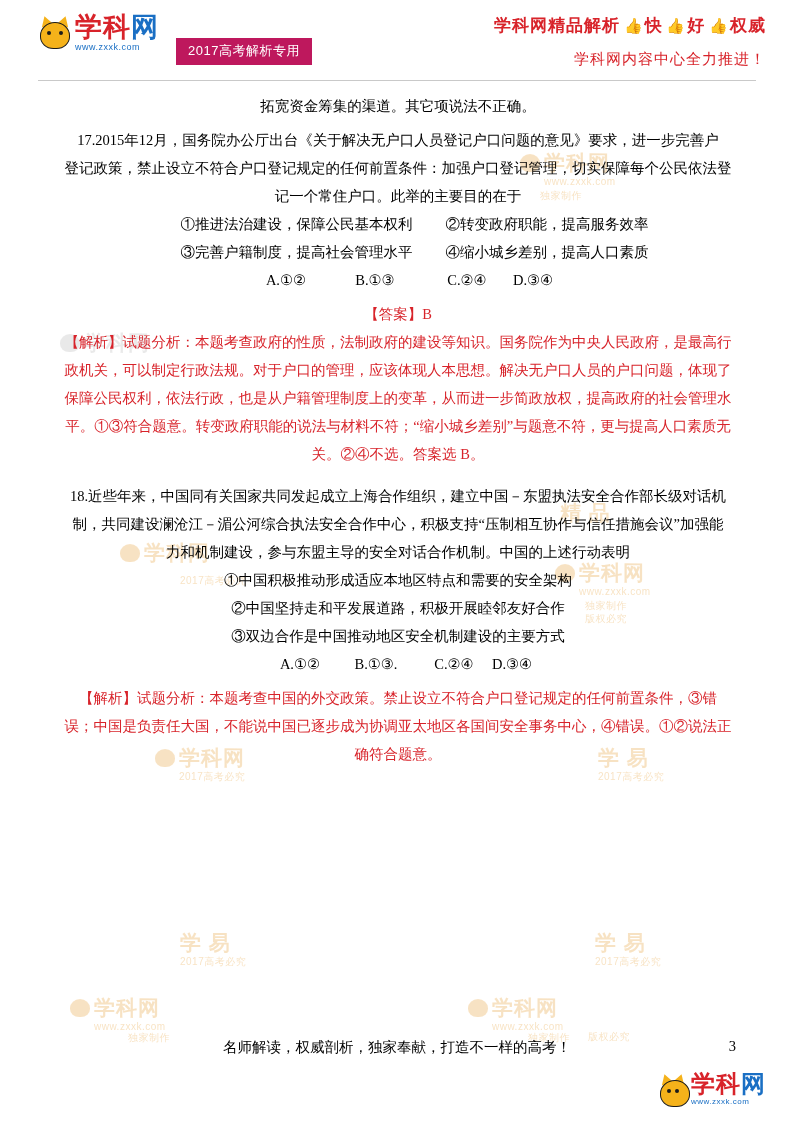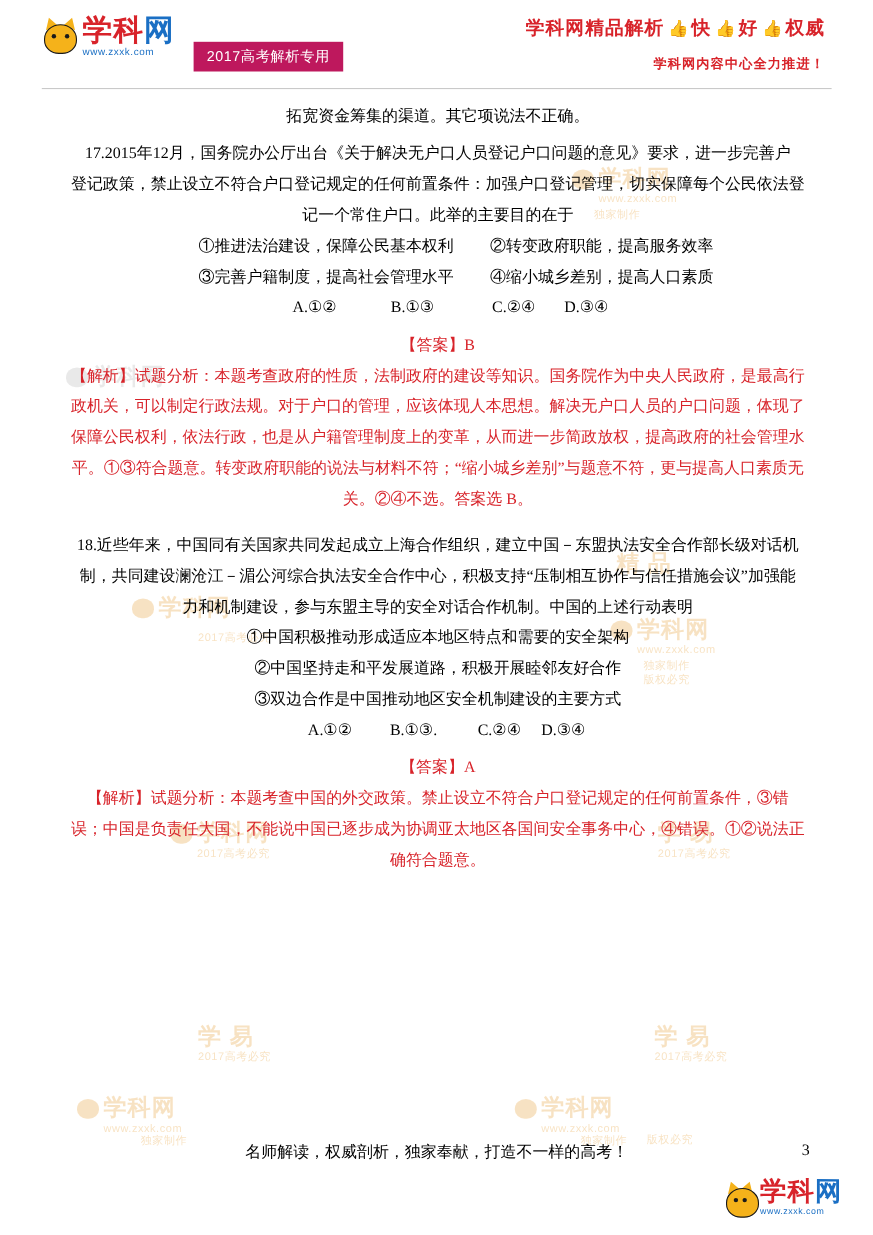--- a/index.html
+++ b/index.html
@@ -85,40 +85,40 @@
     background: #be185d;
     color: #ffffff;
     font-family: "Liberation Sans", sans-serif;
     font-size: 13px;
     padding: 4px 12px 5px 12px;
     letter-spacing: 0.5px;
   }
 
   .header-right {
     position: absolute;
-    right: 44px; top: 14px;
+    right: 28px; top: 14px;
     text-align: right;
   }
   .header-right .line1 {
     font-size: 17px;
     color: #d8232a;
     font-weight: bold;
     font-family: "Liberation Sans", sans-serif;
     letter-spacing: 1px;
     white-space: nowrap;
   }
   .header-right .line1 .thumb {
     font-size: 15px;
     margin: 0 1px 0 4px;
   }
   .header-right .line2 {
     margin-top: 13px;
-    font-size: 12px;
+    font-size: 15px;
     color: #d8232a;
-    font-weight: bold;
+    font-weight: normal;
     font-family: "Liberation Sans", sans-serif;
     letter-spacing: 1px;
     white-space: nowrap;
   }
   .header-rule {
     position: absolute;
     left: 38px; top: 80px;
     width: 718px;
     height: 1px;
     background: #c9c9c9;
@@ -346,23 +346,20 @@
     <div class="p">18.近些年来，中国同有关国家共同发起成立上海合作组织，建立中国－东盟执法安全合作部长级对话机</div>
     <div class="p">制，共同建设澜沧江－湄公河综合执法安全合作中心，积极支持“压制相互协作与信任措施会议”加强能</div>
     <div class="p">力和机制建设，参与东盟主导的安全对话合作机制。中国的上述行动表明</div>
     <div class="p">①中国积极推动形成适应本地区特点和需要的安全架构</div>
     <div class="p">②中国坚持走和平发展道路，积极开展睦邻友好合作</div>
     <div class="p">③双边合作是中国推动地区安全机制建设的主要方式</div>
     <div class="p choice-row">
       <span class="c1" style="width:72px">A.①②</span><span class="c2" style="width:80px">B.①③.</span><span class="c3" style="width:76px">C.②④</span><span>D.③④</span>
     </div>
     <div class="gap-sm"></div>
-    <div class="p">
-      <span class="red">【答案】</span><span class="red">A</span>
-    </div>
     <div class="p red">
       <span>【解析】</span><span>试题分析：本题考查中国的外交政策。禁止设立不符合户口登记规定的任何前置条件，③错</span>
     </div>
     <div class="p red">误；中国是负责任大国，不能说中国已逐步成为协调亚太地区各国间安全事务中心，④错误。①②说法正</div>
     <div class="p red">确符合题意。</div>
   </div>
 
 </div>
 
 <div class="footer-text">名师解读，权威剖析，独家奉献，打造不一样的高考！</div>

